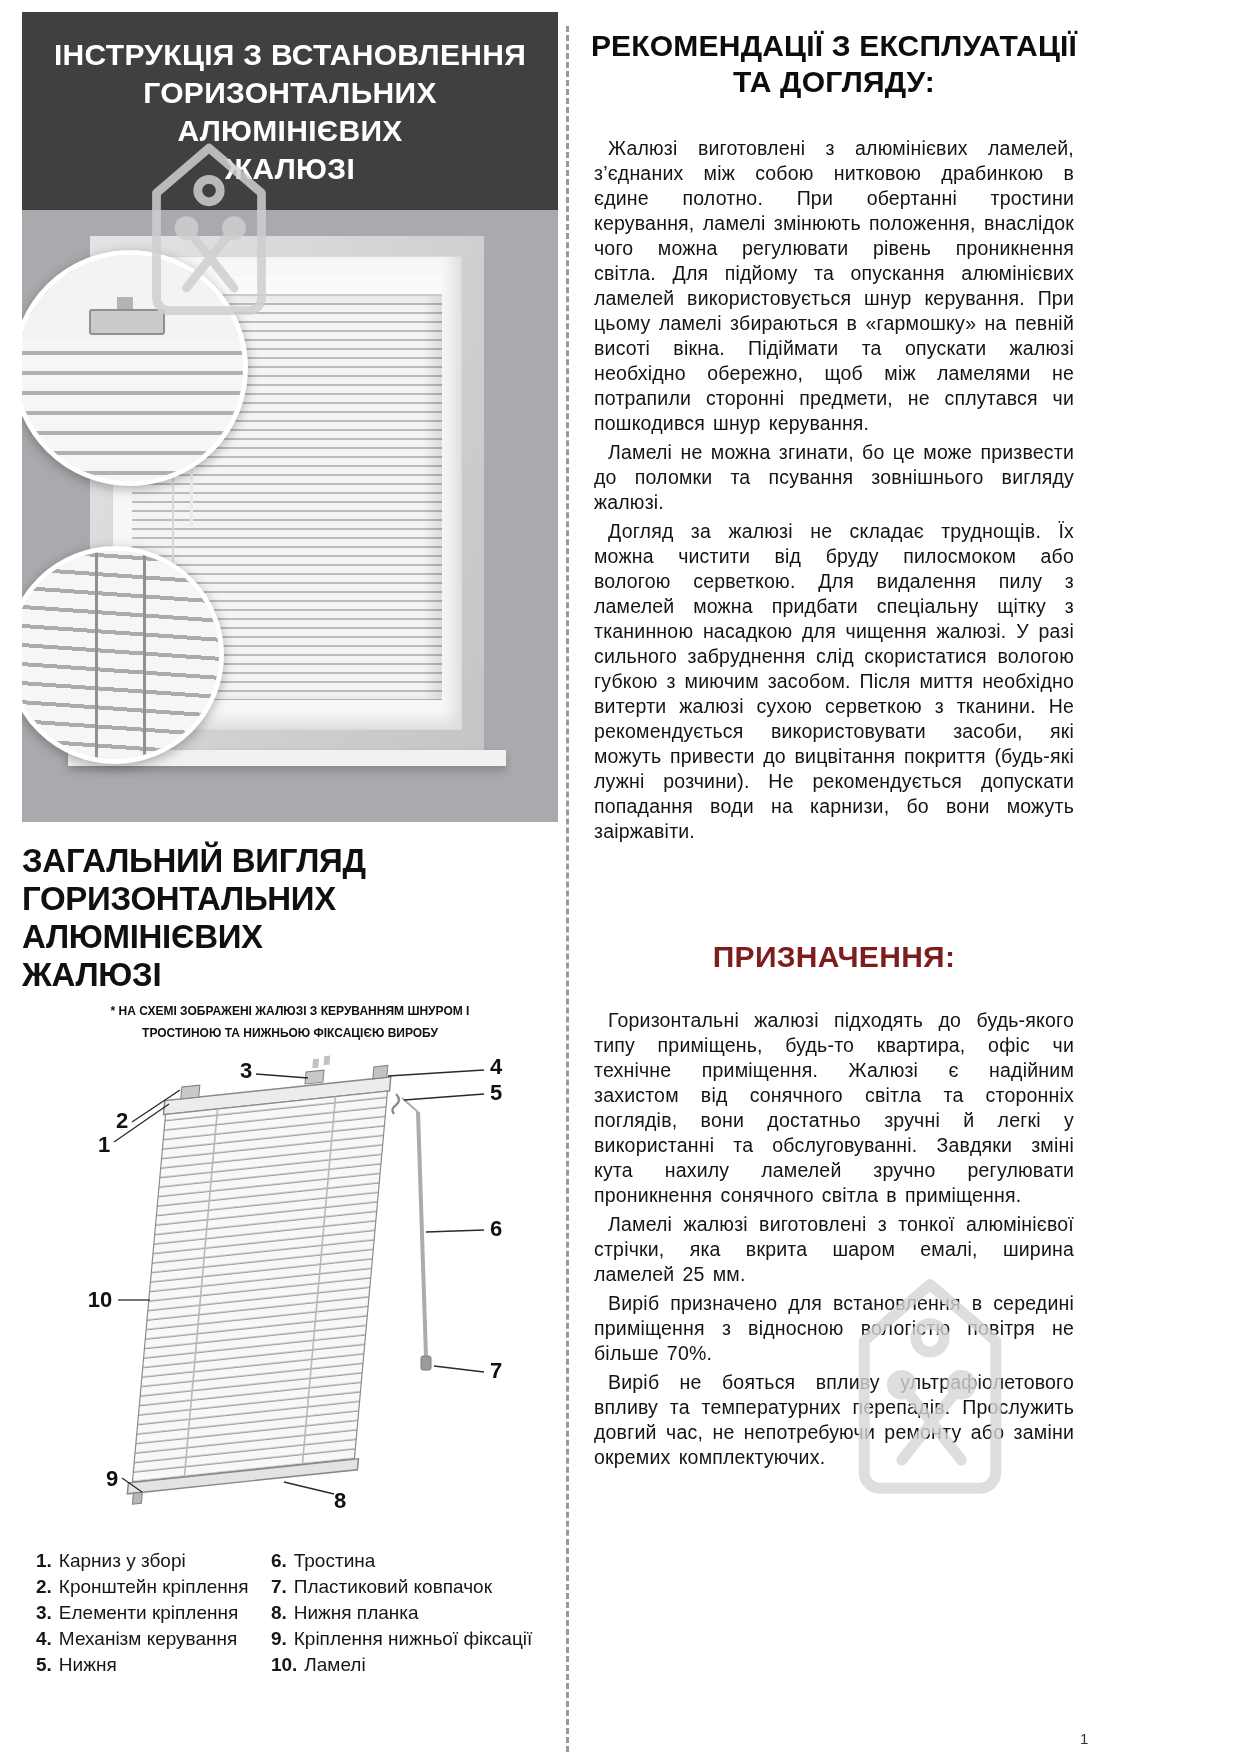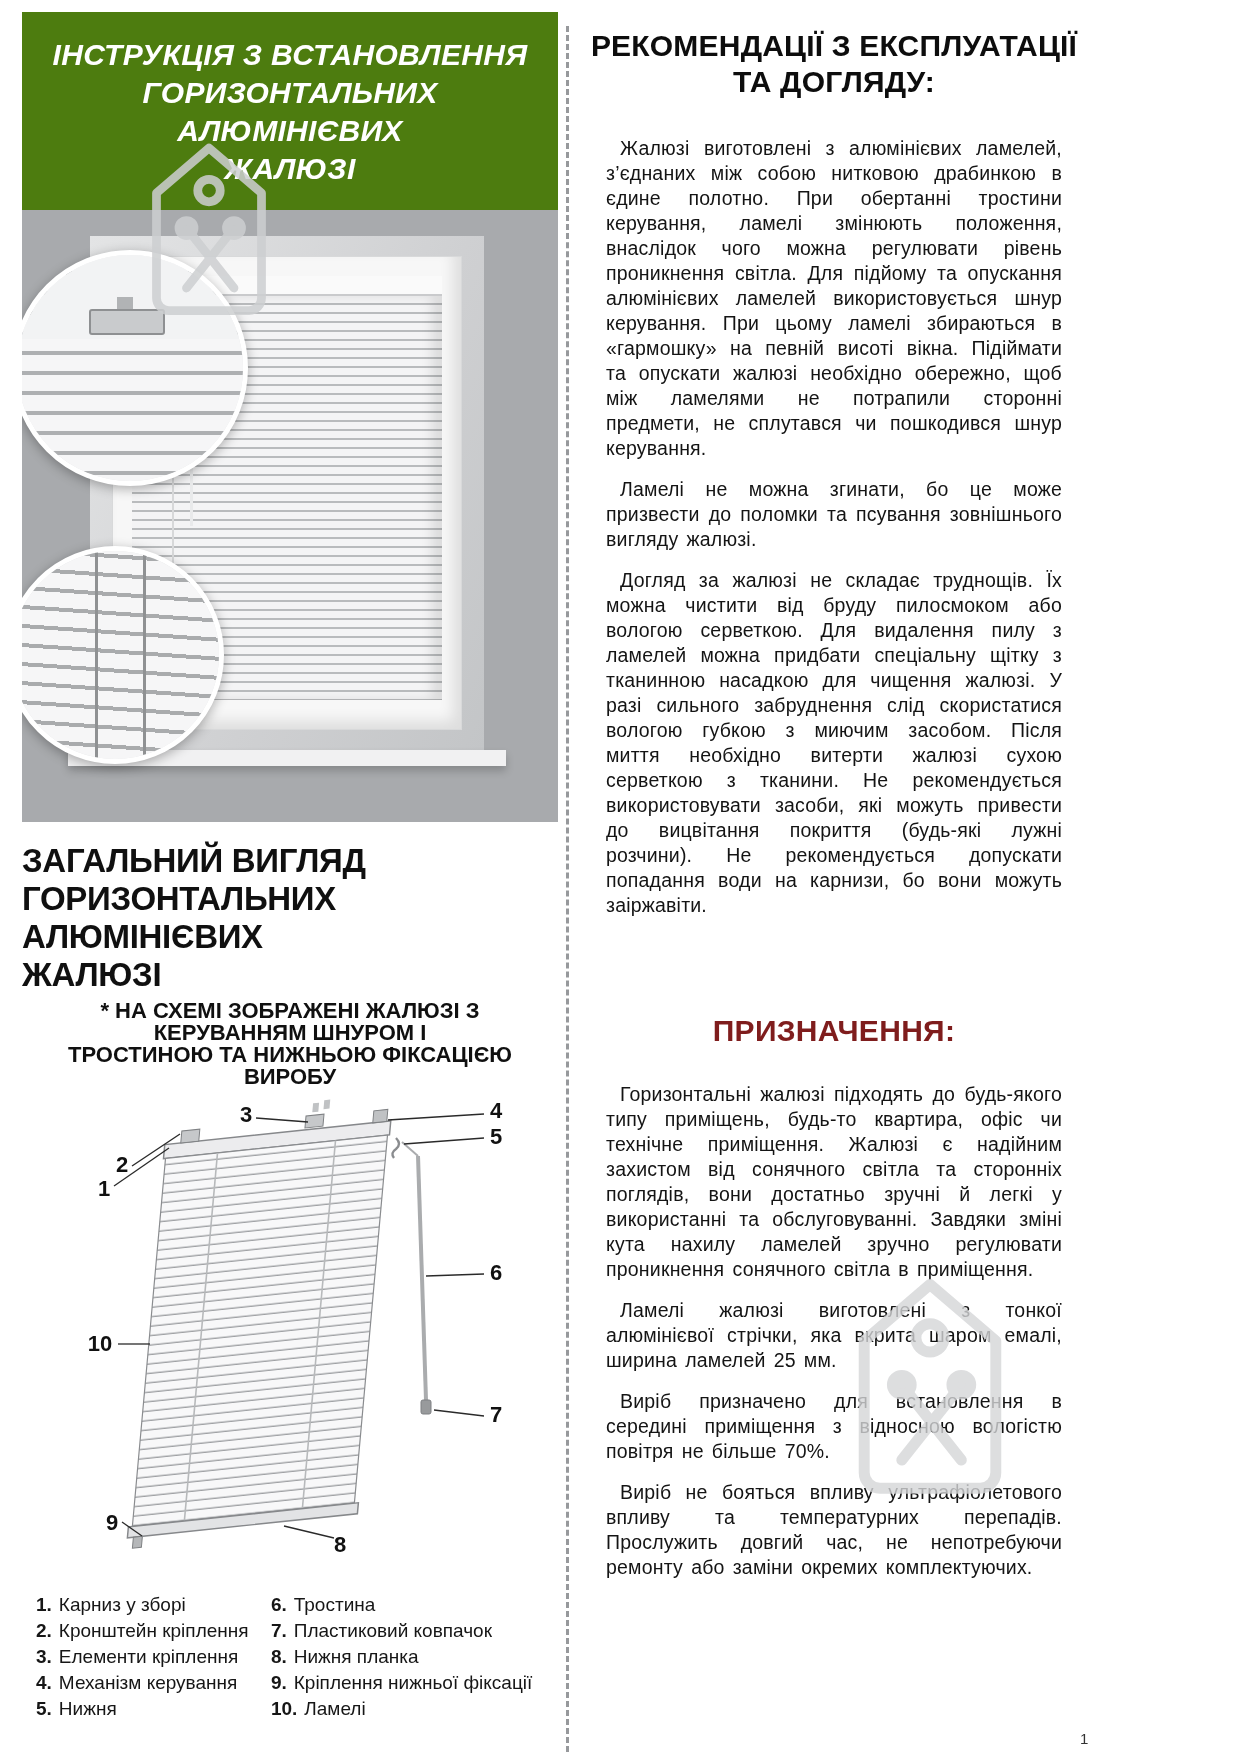--- a/index.html
+++ b/index.html
@@ -3,21 +3,21 @@
 <meta charset="utf-8">
 <style>
   * { box-sizing: border-box; }
   html,body { margin:0; padding:0; background:#ffffff; }
   .page { position:relative; width:1245px; height:1758px; background:#fff;
           font-family:"Liberation Sans", sans-serif; color:#1c1c1c; overflow:hidden; }
 
   
   .left-col { position:absolute; left:22px; top:12px; width:536px; }
 
-  .title-block { background:#4d7c0f; color:#fff; text-align:center; padding:24px 21px 22px;font-style:italic; }
+  .title-block { background:#404040; color:#fff; text-align:center; padding:24px 21px 22px; }
   .title-block .tl { display:block; font-size:30px; font-weight:700; line-height:38px; letter-spacing:0.3px; }
 
   .photo { position:relative; height:612px; background:#a8aaad; overflow:hidden; }
   .recess { position:absolute; left:68px; top:26px; width:394px; height:514px;
             background:linear-gradient(115deg,#e3e4e5 0%,#cfd0d2 60%,#c3c5c7 100%); }
   .frame { position:absolute; left:90px; top:46px; width:350px; height:474px; background:#f7f7f7;
            border:1px solid #d8d9da; box-shadow: inset -8px -8px 14px rgba(0,0,0,0.10); }
   .headrail-photo { position:absolute; left:110px; top:66px; width:310px; height:20px;
                     background:#fafafa; border-bottom:2px solid #c9cacc; }
   .blinds { position:absolute; left:110px; top:86px; width:310px; height:404px;
@@ -44,39 +44,39 @@
   .c2 .vcord { position:absolute; top:0; width:3px; height:100%; background:#8f9193; }
   .c2 .vc-a { left:84px; } .c2 .vc-b { left:132px; }
 
   .watermark { position:absolute; pointer-events:none; }
   .wm-top { left:112px; top:126px; width:150px; color:#cdcfd1; opacity:.85; z-index:4; }
   .wm-bottom { left:836px; top:1272px; width:188px; color:#d5d6d8; opacity:.8; }
   .watermark svg { width:100%; height:auto; display:block; }
 
   .overview-title { margin:20px 0 6px; text-align:left; }
   .overview-title .tl { display:block; font-size:33px; font-weight:700; line-height:38px; color:#101010; letter-spacing:-0.3px; }
-  .note { text-align:center; font-weight:700; font-size:22px; line-height:22px; margin:4px 0 0; color:#101010; }
+  .note { text-align:center; font-weight:700; font-size:12px; line-height:22px; margin:4px 0 0; color:#101010; }
 
   .diagram { margin-top:6px; }
   .diagram svg { display:block; width:536px; height:478px; }
   .diagram text { font-family:"Liberation Sans", sans-serif; font-size:22px; font-weight:700; fill:#111; }
 
   .legend { display:flex; margin-top:20px; padding-left:14px; }
   .legend .lcol { width:45%; }
   .legend .rcol { width:55%; }
   .legend .item { font-size:19px; line-height:26px; color:#161616; white-space:nowrap; }
   .legend .num { font-weight:700; margin-right:7px; }
 
   
   .divider { position:absolute; left:566px; top:26px; height:1726px; width:0; border-left:3px dashed #97999c; }
 
   .right-col { position:absolute; left:590px; top:28px; width:488px; }
   .care-title { margin:0 0 36px; text-align:center; }
   .care-title .tl { display:block; font-size:30px; font-weight:700; line-height:36px; letter-spacing:0.2px; color:#0d0d0d; }
-  .right-col p { margin:16px; font-size:19.5px; line-height:25px; text-align:justify; text-indent:14px;
+  .right-col p { margin:4px; font-size:19.5px; line-height:25px; text-align:justify; text-indent:14px;
                  letter-spacing:0.2px; word-spacing:2.5px; color:#141414; }
   .purpose-title { margin:96px 0 34px; text-align:center; font-size:30px; font-weight:700;
                    letter-spacing:0.3px; color:#7f1d1d; }
 
   .page-num { position:absolute; left:1080px; top:1730px; font-size:15px; color:#333; }
 </style>
 </head>
 <body>
 
 <div class="page">

